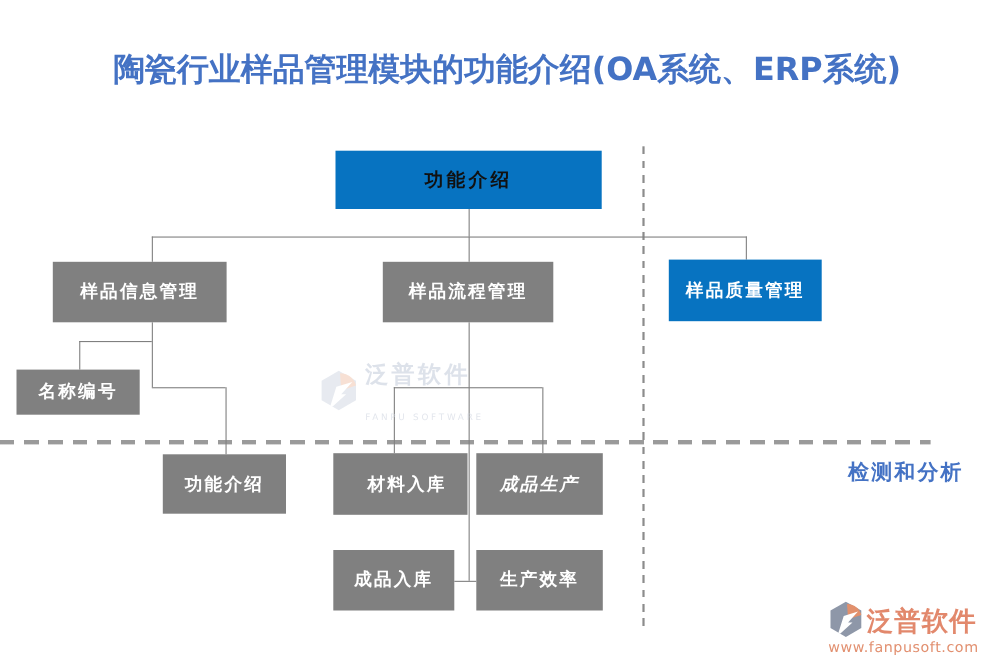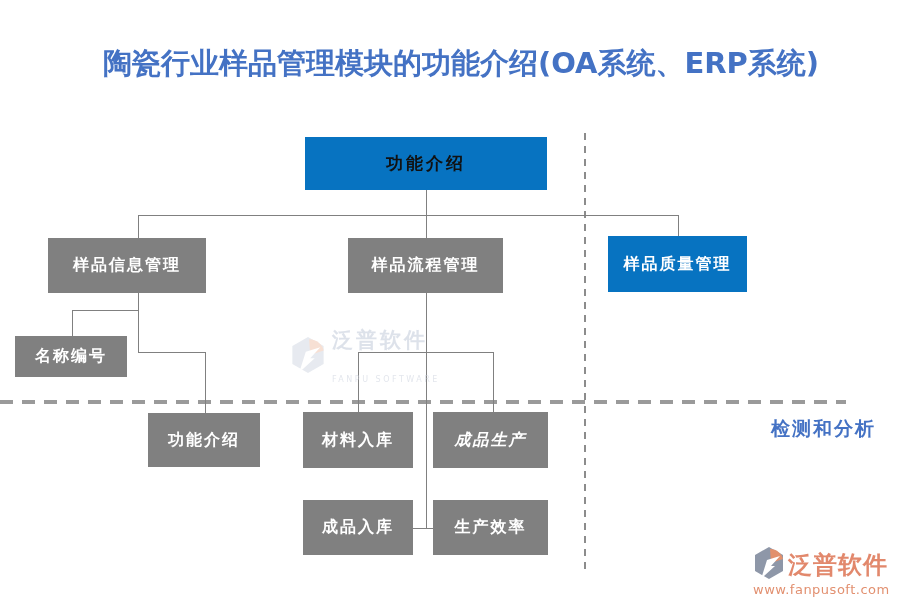--- a/index.html
+++ b/index.html
@@ -135,21 +135,21 @@
   <div class="node gray" style="left:48px; top:238px; width:158px; height:55px;">样品信息管理</div>
 
   <div class="node gray" style="left:348px; top:238px; width:155px; height:55px;">样品流程管理</div>
 
   <div class="node blue" style="left:608px; top:236px; width:139px; height:56px;">样品质量管理</div>
 
   <div class="node gray" style="left:15px; top:336px; width:112px; height:41px;">名称编号</div>
 
   <div class="node gray" style="left:148px; top:413px; width:112px; height:54px;">功能介绍</div>
 
-  <div class="node gray" style="left:303px; top:412px; width:110px; height:56px;">材料入库</div>
+  <div class="node gray" style="left:303px; top:412px; width:110px; height:56px;padding-left:12px;">材料入库</div>
 
   <div class="node gray" style="left:433px; top:412px; width:115px; height:56px;font-style:italic;">成品生产</div>
 
   <div class="node gray" style="left:303px; top:500px; width:110px; height:55px;">成品入库</div>
 
   <div class="node gray" style="left:433px; top:500px; width:115px; height:55px;">生产效率</div>
 
   <div class="side-label" style="left:735px; top:416px;margin-left:36px;">检测和分析</div>
 
   <div class="watermark">

